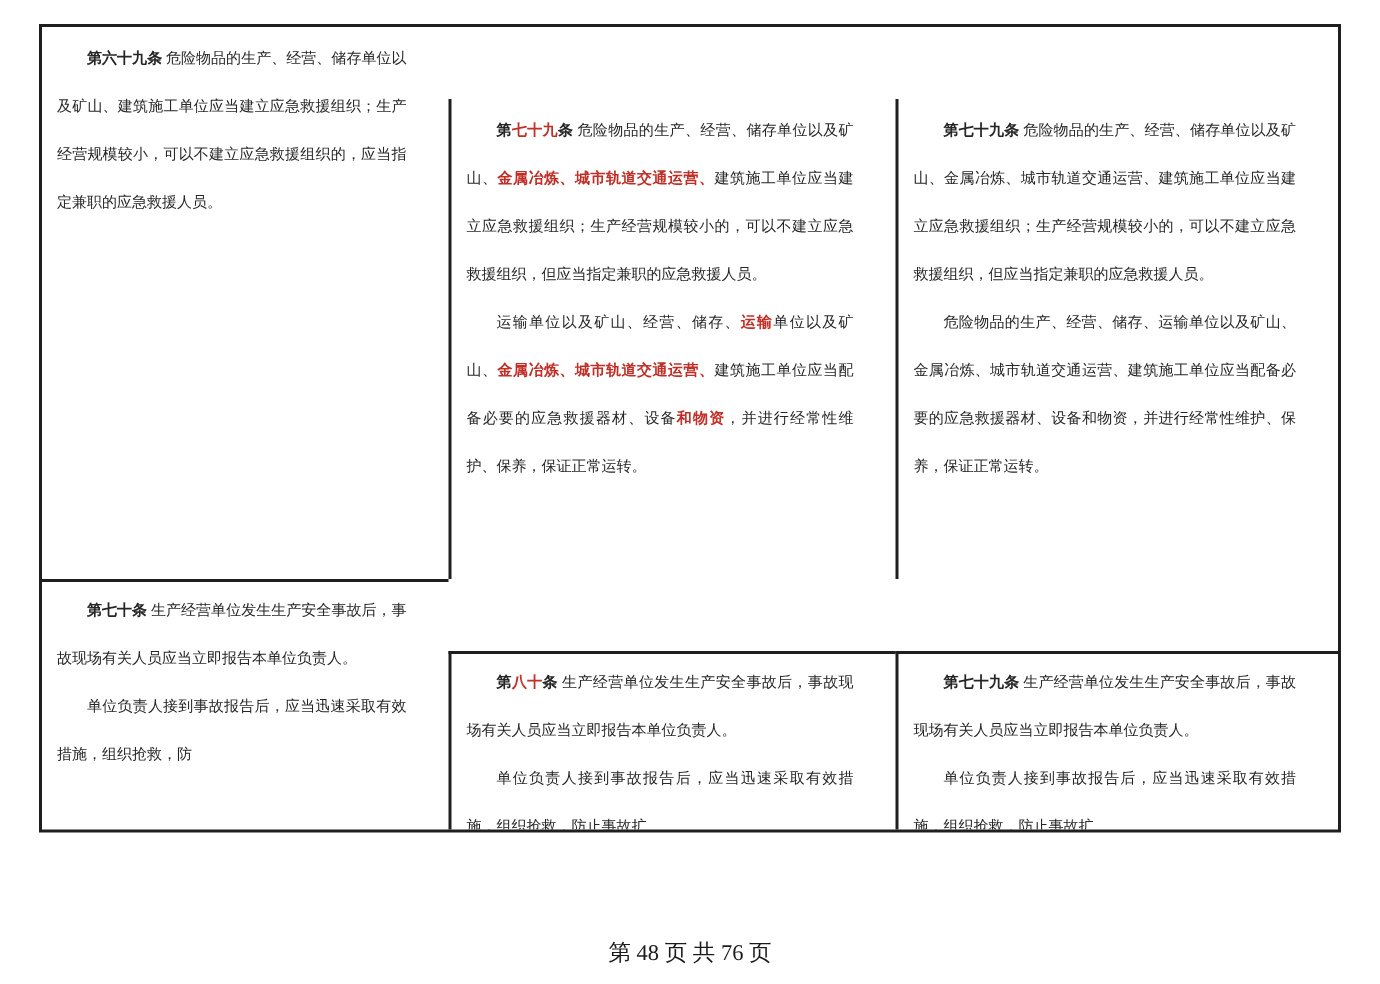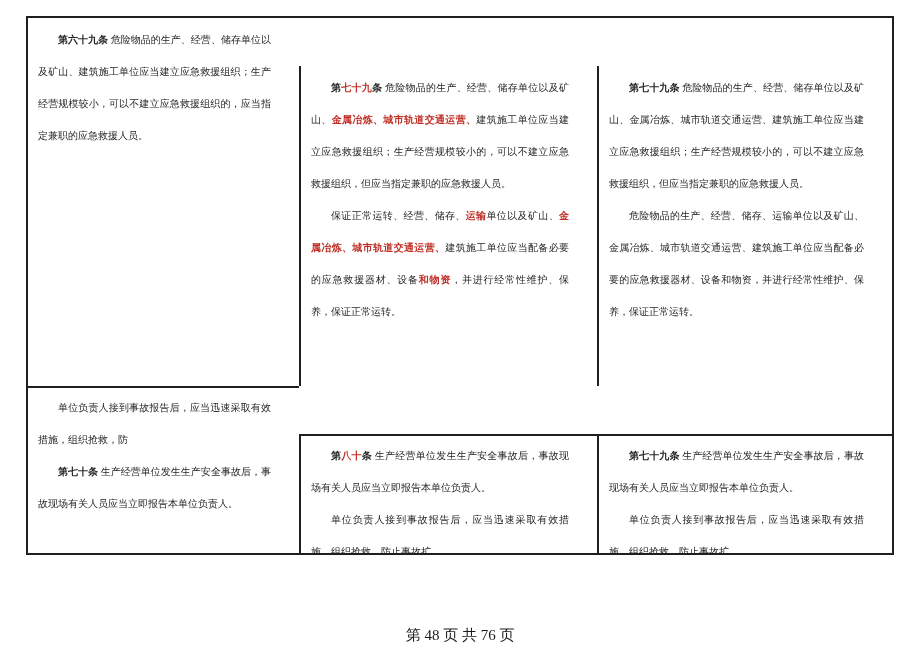--- a/index.html
+++ b/index.html
@@ -52,29 +52,29 @@
 </style>
 </head>
 <body>
 
 <div class="doc-table">
   <div class="cell col1 row1">
       <p><span class="b">第六十九条</span><span> 危险物品的生产、经营、储存单位以及矿山、建筑施工单位应当建立应急救援组织；生产经营规模较小，可以不建立应急救援组织的，应当指定兼职的应急救援人员。</span></p>
     </div>
   <div class="cell col2 row1">
       <p><span class="b">第</span><span class="b r">七十九</span><span class="b">条</span><span> 危险物品的生产、经营、储存单位以及矿山、</span><span class="b r">金属冶炼、城市轨道交通运营、</span><span>建筑施工单位应当建立应急救援组织；生产经营规模较小的，可以不建立应急救援组织，但应当指定兼职的应急救援人员。</span></p>
-      <p><span>保证正常运转、经营、储存、</span><span class="b r">运输</span><span>单位以及矿山、</span><span class="b r">金属冶炼、城市轨道交通运营、</span><span>建筑施工单位应当配备必要的应急救援器材、设备</span><span class="b r">和物资</span><span>，并进行经常性维护、保养，保证正常运转。</span></p>
+      <p><span>运输单位以及矿山、经营、储存、</span><span class="b r">运输</span><span>单位以及矿山、</span><span class="b r">金属冶炼、城市轨道交通运营、</span><span>建筑施工单位应当配备必要的应急救援器材、设备</span><span class="b r">和物资</span><span>，并进行经常性维护、保养，保证正常运转。</span></p>
     </div>
   <div class="cell col3 row1">
       <p><span class="b">第七十九条</span><span> 危险物品的生产、经营、储存单位以及矿山、金属冶炼、城市轨道交通运营、建筑施工单位应当建立应急救援组织；生产经营规模较小的，可以不建立应急救援组织，但应当指定兼职的应急救援人员。</span></p>
       <p><span>危险物品的生产、经营、储存、运输单位以及矿山、金属冶炼、城市轨道交通运营、建筑施工单位应当配备必要的应急救援器材、设备和物资，并进行经常性维护、保养，保证正常运转。</span></p>
     </div>
   <div class="cell col1 row2">
+      <p><span class="b">第七十条</span><span> 生产经营单位发生生产安全事故后，事故现场有关人员应当立即报告本单位负责人。</span></p>
       <p><span>单位负责人接到事故报告后，应当迅速采取有效措施，组织抢救，防</span></p>
-      <p><span class="b">第七十条</span><span> 生产经营单位发生生产安全事故后，事故现场有关人员应当立即报告本单位负责人。</span></p>
     </div>
   <div class="cell col2 row2">
       <p><span class="b">第</span><span class="b r">八十</span><span class="b">条</span><span> 生产经营单位发生生产安全事故后，事故现场有关人员应当立即报告本单位负责人。</span></p>
       <p><span>单位负责人接到事故报告后，应当迅速采取有效措施，组织抢救，防止事故扩</span></p>
     </div>
   <div class="cell col3 row2">
       <p><span class="b">第七十九条</span><span> 生产经营单位发生生产安全事故后，事故现场有关人员应当立即报告本单位负责人。</span></p>
       <p><span>单位负责人接到事故报告后，应当迅速采取有效措施，组织抢救，防止事故扩</span></p>
     </div>
 </div>

